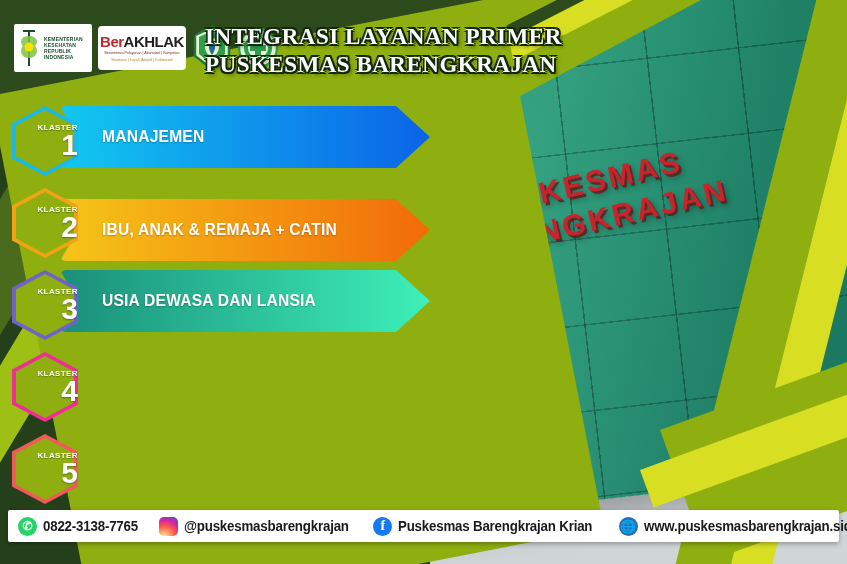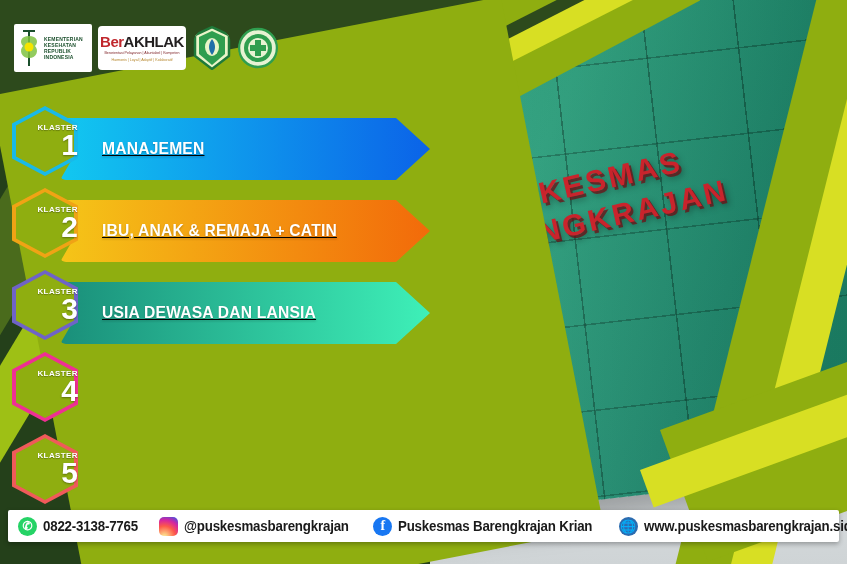--- a/index.html
+++ b/index.html
@@ -111,26 +111,25 @@
       0 2px 0 #12270c, 2px 0 0 #12270c,
       3px 3px 4px rgba(0,0,0,.45);
     transform:scaleX(.96);transform-origin:left center;
   }
 
   
   .clusters{position:absolute;left:0;top:104px;width:440px;}
   .row{position:relative;height:82px;}
 
   .bar{
-    position:absolute;left:60px;top:14px;height:62px;width:370px;
+    position:absolute;left:60px;top:2px;height:62px;width:370px;
     display:flex;align-items:center;
     -webkit-clip-path:polygon(0 0, calc(100% - 34px) 0, 100% 50%, calc(100% - 34px) 100%, 0 100%, 18px 50%);
     clip-path:polygon(0 0, calc(100% - 34px) 0, 100% 50%, calc(100% - 34px) 100%, 0 100%, 18px 50%);
     border-radius:6px;
-    text-decoration:underline;
   }
   .bar span{
     color:#ffffff;font-weight:700;font-size:17px;letter-spacing:.2px;
     margin-left:42px;white-space:nowrap;
     transform:scaleX(.92);transform-origin:left center;
     text-shadow:0 1px 2px rgba(0,0,0,.25);
   }
 
   .hex{
     position:absolute;left:12px;top:2px;width:66px;height:70px;
@@ -253,38 +252,42 @@
         <svg class="seal" viewBox="0 0 40 44">
           <circle cx="20" cy="22" r="19" fill="#e7f3d3" stroke="#2f9e4f" stroke-width="2.5"></circle>
           <circle cx="20" cy="22" r="14" fill="#2f9e4f"></circle>
           <circle cx="20" cy="22" r="10" fill="#e7f3d3"></circle>
           <path d="M17 14 H23 V19 H28 V25 H23 V30 H17 V25 H12 V19 H17 Z" fill="#2f9e4f"></path>
         </svg>
       </div>
 
     </div>
 
+    <div class="titlewrap">
+      <div class="title-line">INTEGRASI LAYANAN PRIMER</div>
+      <div class="title-line">PUSKESMAS BARENGKRAJAN</div>
+    </div>
   </div>
 
   <div class="clusters">
 
     <div class="row">
       <div class="bar" style="background:linear-gradient(90deg,#12c8f0,#0b63e8);">
         <span>MANAJEMEN</span>
       </div>
       <div class="hex">
         <div class="hex-shape" style="background:#19b9e8;"></div>
         <div class="hex-inner"></div>
         <div class="hex-k">KLASTER</div>
         <div class="hex-n">1</div>
       </div>
     </div>
 
     <div class="row">
-      <div class="bar" style="background:linear-gradient(90deg,#f5c518,#f26a0a);">
+      <div class="bar" style="background:linear-gradient(90deg,#f5c518,#f26a0a);margin-top:11px;">
         <span>IBU, ANAK &amp; REMAJA + CATIN</span>
       </div>
       <div class="hex">
         <div class="hex-shape" style="background:#f0a315;"></div>
         <div class="hex-inner"></div>
         <div class="hex-k">KLASTER</div>
         <div class="hex-n">2</div>
       </div>
     </div>
 

